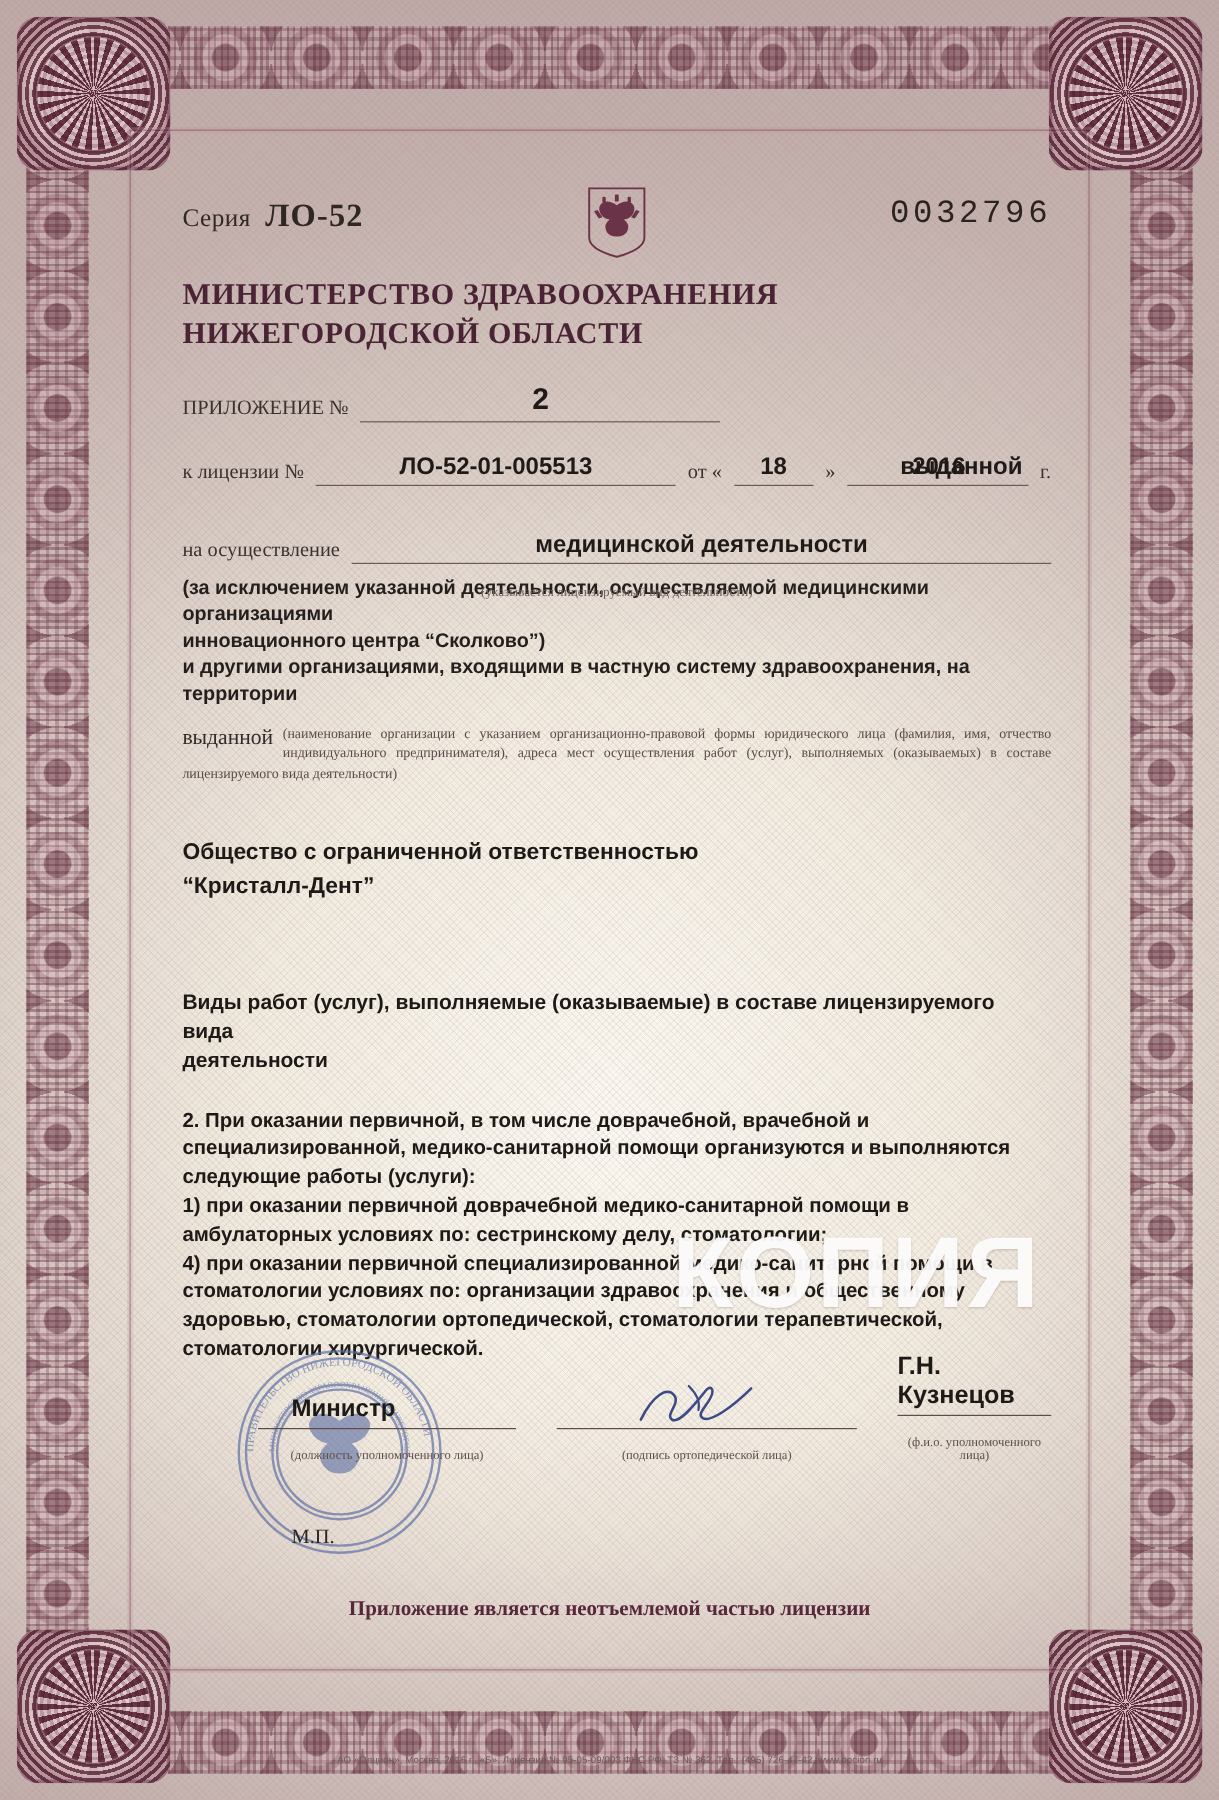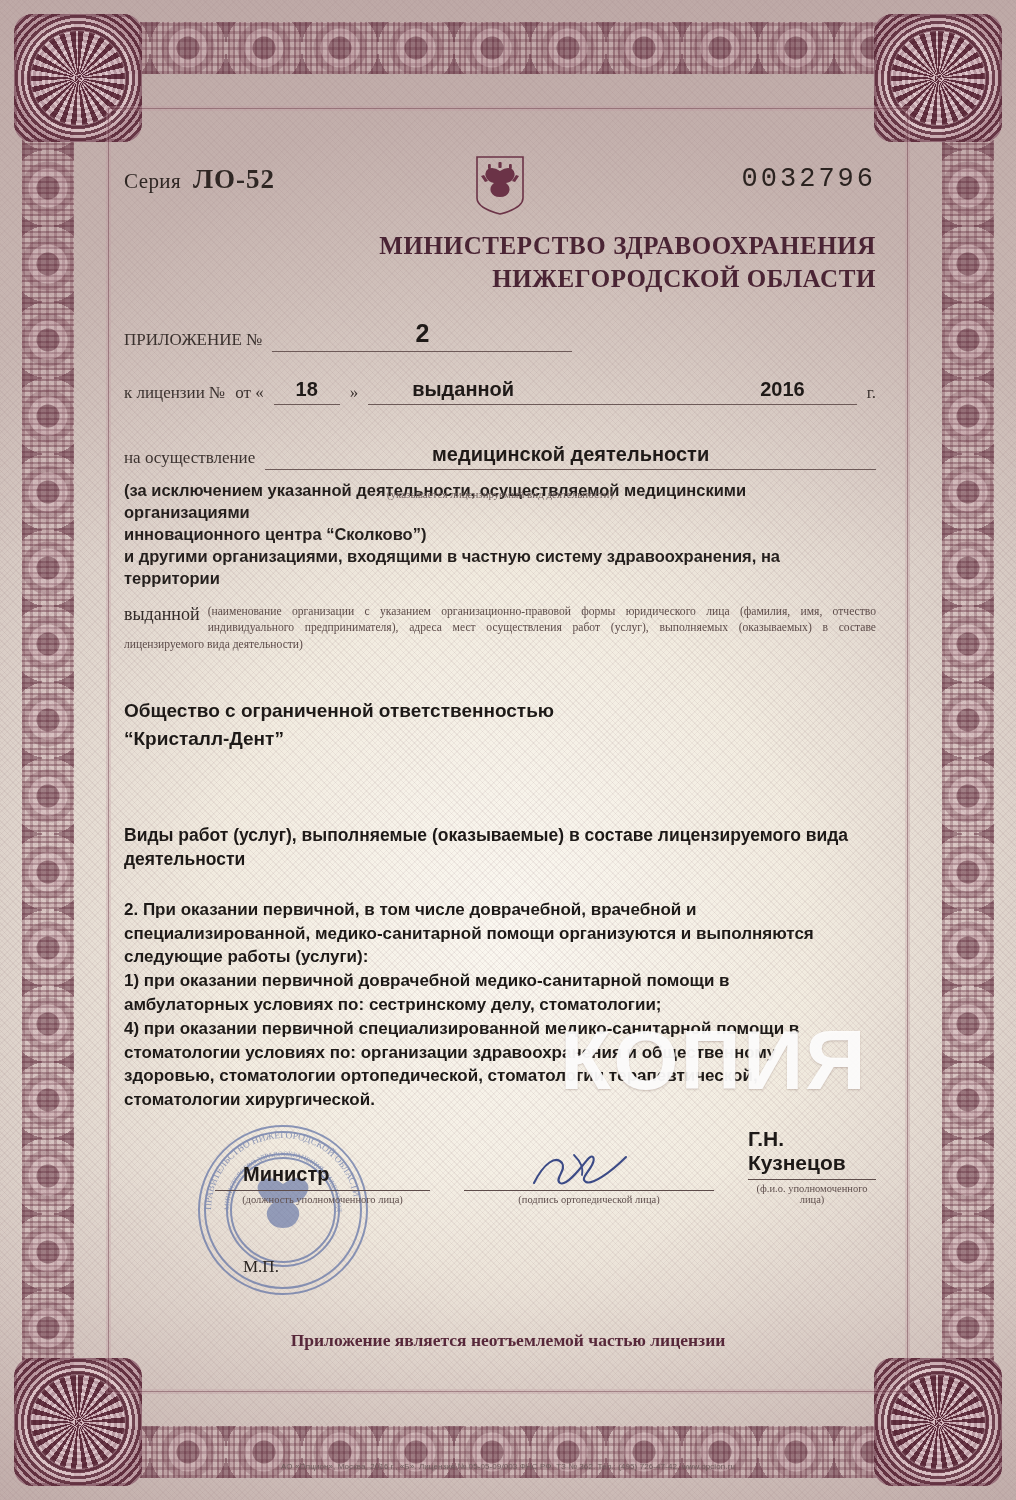--- a/index.html
+++ b/index.html
@@ -73,30 +73,30 @@
   .rosette.tl{top:-8px;left:-8px;} .rosette.tr{top:-8px;right:-8px;}
   .rosette.bl{bottom:-8px;left:-8px;} .rosette.br{bottom:-8px;right:-8px;}
 
   .inner-rule{
     position:absolute;left:86px;right:86px;top:86px;bottom:86px;
     border:1px solid rgba(110,58,74,.50);
     box-shadow:0 0 0 2px rgba(190,150,160,.30), inset 0 0 0 2px rgba(190,150,160,.25);
   }
 
   
-  .content{position:absolute;left:124px;right:140px;top:150px;color:#3c3230;}
+  .content{position:absolute;left:152px;right:140px;top:150px;color:#3c3230;}
 
   .serial-row{display:flex;align-items:center;justify-content:space-between;height:58px;}
   .serial{font-size:21px;color:#2f2724;letter-spacing:.4px;}
   .serial b{font-size:27px;font-weight:700;margin-left:12px;letter-spacing:1px;}
   .docnum{font-size:27px;letter-spacing:3px;color:#2b2320;font-family:"Liberation Mono",monospace;}
 
   .emblem{position:absolute;left:50%;top:4px;transform:translateX(-50%);width:54px;height:62px;}
 
-  .ministry{text-align:right;margin-top:22px;line-height:1.3;}
+  .ministry{text-align:left;margin-top:22px;line-height:1.3;}
   .ministry div{font-size:25px;font-weight:700;color:#4a2434;letter-spacing:.6px;}
 
   .field{display:flex;align-items:flex-end;gap:10px;}
   .lbl{font-size:17px;color:#3b322f;white-space:nowrap;padding-bottom:2px;}
   .rule{flex:1;border-bottom:1px solid #6d5a58;position:relative;height:30px;}
   .rule .val{
     position:absolute;left:0;right:0;bottom:3px;text-align:center;
     font-family:"Liberation Sans",sans-serif;font-weight:700;color:#1f1a18;
   }
   .rule .val.lg{font-size:25px;}
@@ -133,21 +133,21 @@
     text-shadow:0 1px 2px rgba(150,130,125,.45);
     white-space:nowrap;
   }
 
   
   .sign{position:absolute;left:215px;right:140px;top:1145px;}
   .sign-row{display:flex;align-items:flex-end;gap:34px;}
   .sg{position:relative;}
   .sg .line{border-bottom:1px solid #5d4c4a;height:34px;position:relative;}
   .sg .txt{position:absolute;bottom:4px;font-family:"Liberation Sans",sans-serif;font-weight:700;font-size:20px;color:#1d1917;}
-  .sg .cap{margin-top:3px;text-align:center;font-size:10.5px;color:#5f4f4d;}
+  .sg .cap{margin-top:17px;text-align:center;font-size:10.5px;color:#5f4f4d;}
   .sg.post{width:215px;} .sg.post .txt{left:28px;}
   .sg.sig{width:250px;}
   .sg.name{flex:1;} .sg.name .txt{right:6px;font-size:21px;}
 
   .mp{margin-top:52px;margin-left:28px;font-family:"Liberation Serif",serif;font-size:17px;color:#2b2522;}
 
   .stamp{
     position:absolute;left:185px;top:1118px;width:196px;height:178px;pointer-events:none;opacity:.72;
   }
 
@@ -215,20 +215,23 @@
 
     <div class="field row-prilozhenie">
       <div class="lbl">ПРИЛОЖЕНИЕ  №</div>
       <div class="rule">
         <div class="val lg">2</div>
       </div>
     </div>
 
     <div class="field row-license">
       <div class="lbl">к лицензии  №</div>
+      <div class="rule" style="max-width:300px;flex:none;width:300px;">
+        <div class="val md">ЛО-52-01-005513</div>
+      </div>
       <div class="lbl">от «</div>
       <div class="rule" style="flex:none;width:66px;">
         <div class="val md">18</div>
       </div>
       <div class="lbl">»</div>
       <div class="rule">
         <div class="val md" style="text-align:left;padding-left:44px;">выданной</div>
         <div class="val md" style="text-align:right;padding-right:52px;">2016</div>
       </div>
       <div class="lbl">г.</div>

